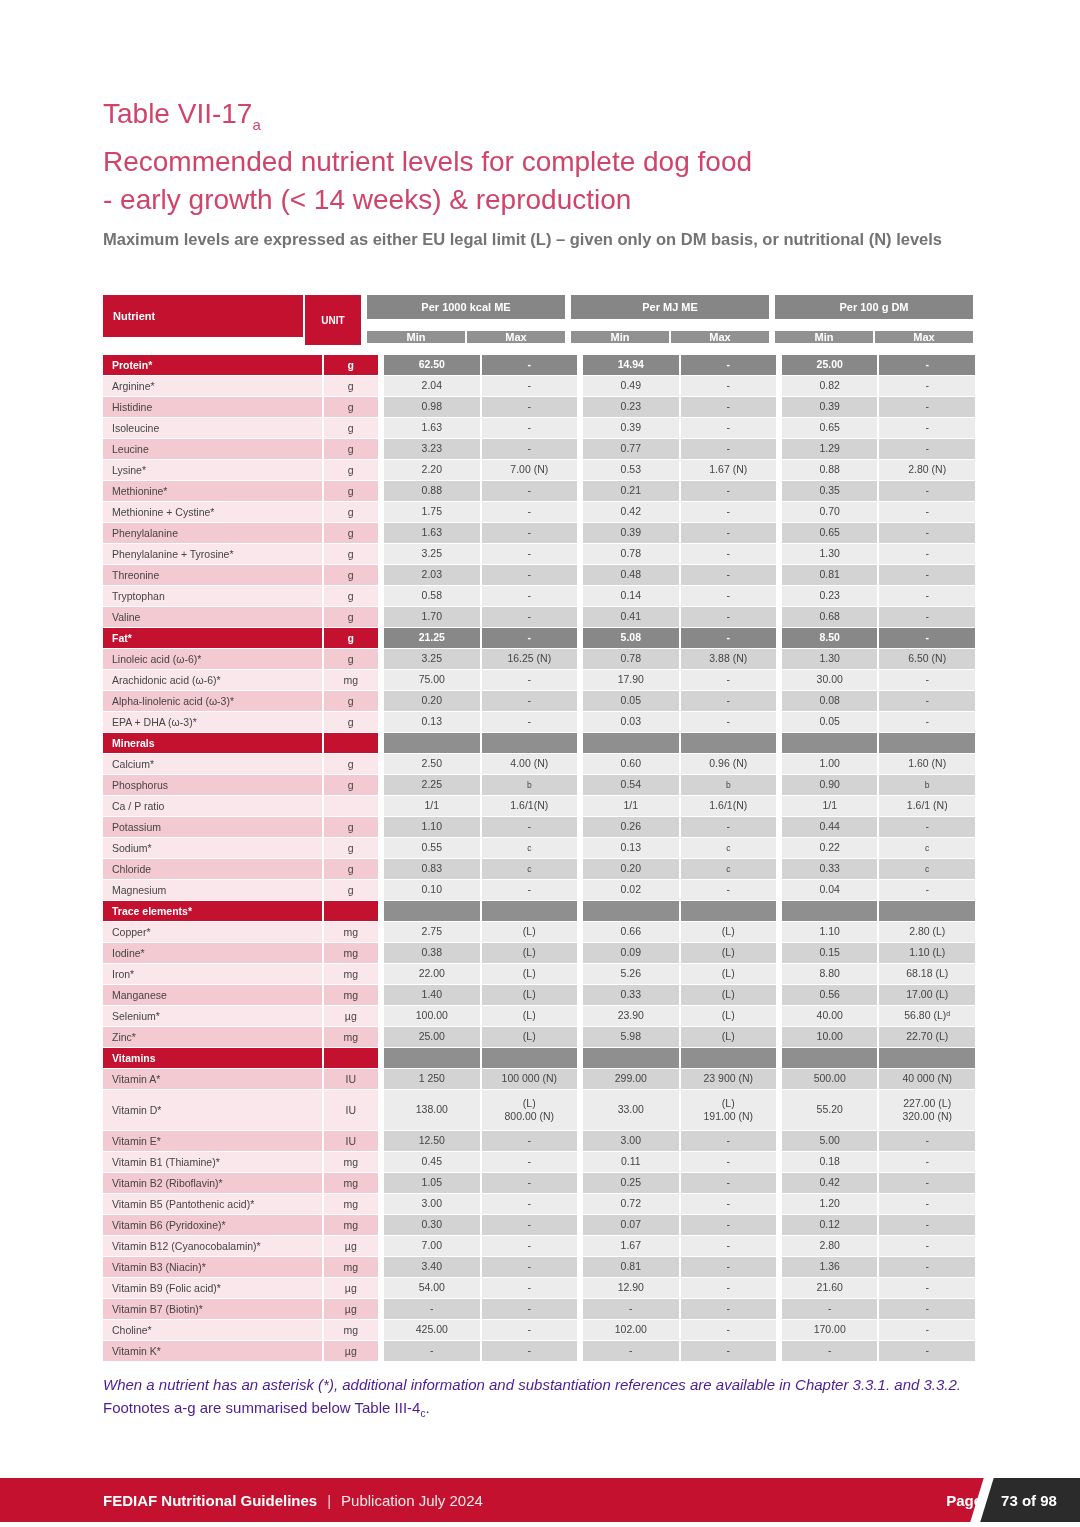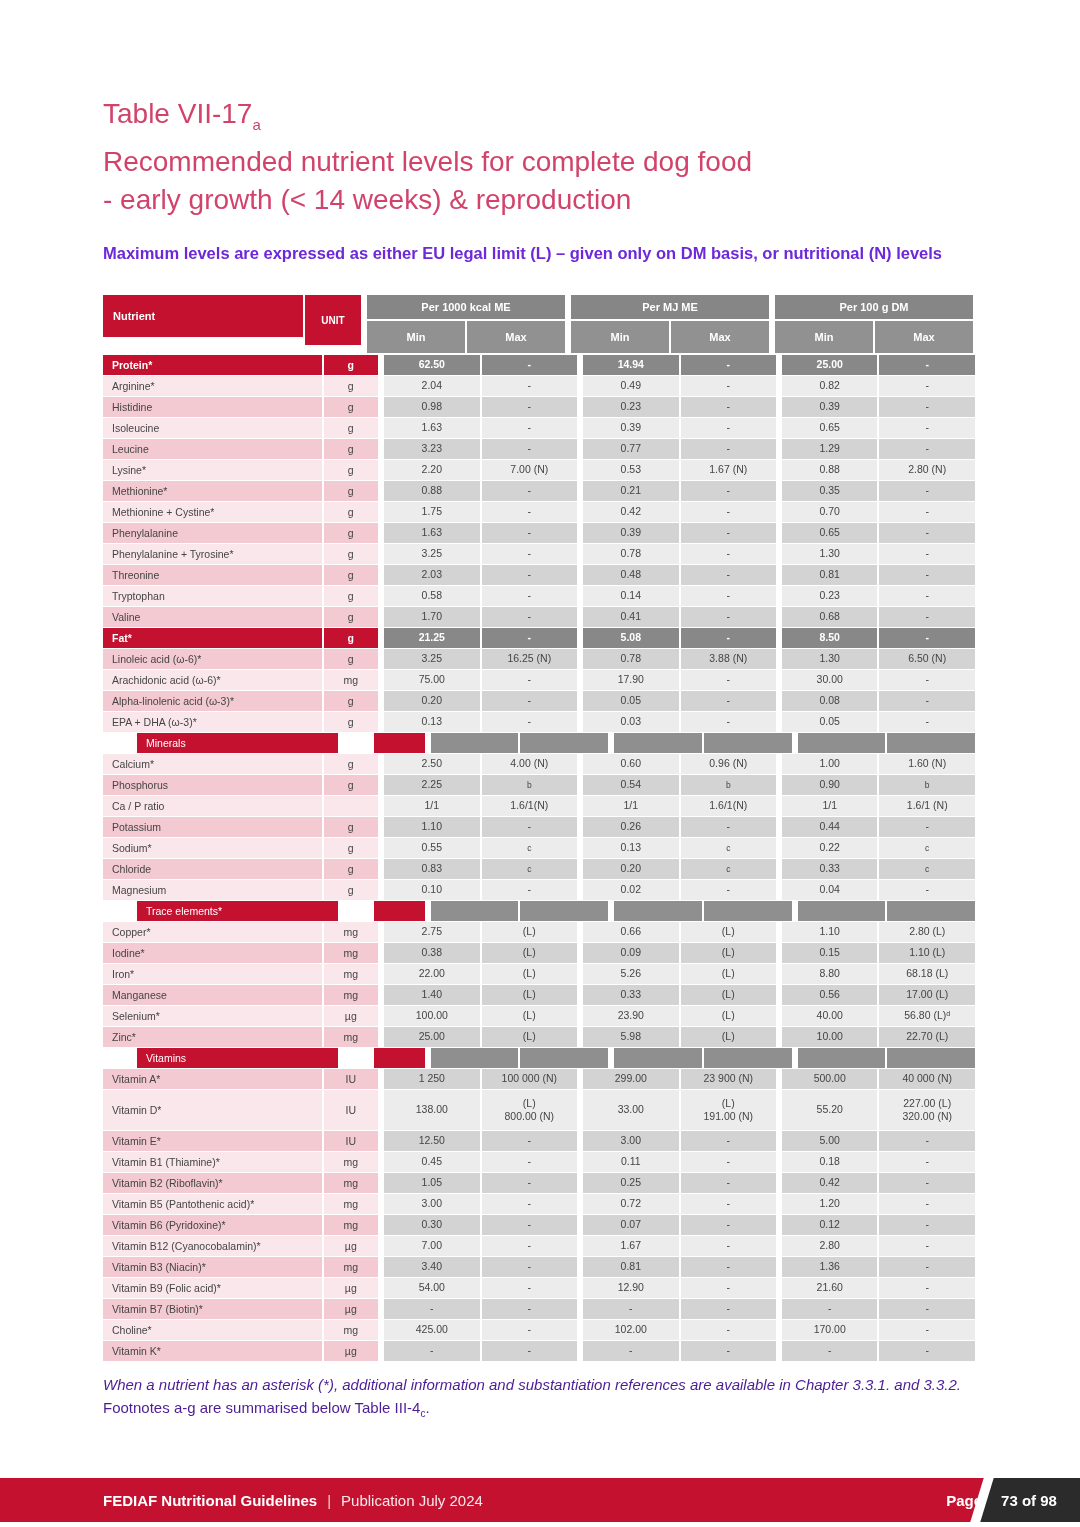--- a/index.html
+++ b/index.html
@@ -18,53 +18,53 @@
   body{font-family:"Liberation Sans","DejaVu Sans",sans-serif;background:#fff;}
   .page{position:relative;width:1080px;height:1527px;background:#fff;overflow:hidden;padding-left:40px;}
 
   
   .title{position:absolute;left:103px;top:96px;color:var(--title-pink);}
   .title .t1{font-size:28px;line-height:36px;}
   .title .t1 sub{font-size:15px;}
   .title .t2,.title .t3{font-size:28px;line-height:38px;}
 
   
-  .subtitle{position:absolute;left:103px;top:244px;width:890px;font-size:16.5px;font-weight:bold;color:#6d28d9;}
+  .subtitle{position:absolute;left:103px;top:230px;width:890px;font-size:16.5px;font-weight:bold;color:#737373;}
 
   
   .tablewrap{position:absolute;left:103px;top:295px;width:872px;}
   .thead{display:flex;margin-bottom:2px;}
   .h-nutrient{width:200px;height:42px;background:var(--red);color:#fff;font-size:11px;font-weight:bold;
     display:flex;align-items:center;padding-left:10px;box-sizing:border-box;}
   .h-unit{width:56px;height:50px;background:var(--red);color:#fff;font-size:10px;font-weight:bold;
     display:flex;align-items:center;justify-content:center;}
   .h-groupcol{width:198px;display:flex;flex-direction:column;}
   .h-group{height:24px;background:var(--gray-group);color:#fff;font-size:11px;font-weight:bold;
     display:flex;align-items:center;justify-content:center;margin-bottom:2px;}
-  .h-minmax{display:flex;height:32px;}
+  .h-minmax{display:flex;height:32px;align-items:center;}
   .h-min,.h-max{width:98px;background:var(--gray-minmax);color:#fff;font-size:11px;font-weight:bold;
     display:flex;align-items:center;justify-content:center;}
   .sp2{width:2px;flex:0 0 2px;}
   .sp6{width:6px;flex:0 0 6px;}
 
   .tbody .tr{display:flex;height:20px;margin-bottom:1px;}
   .tbody .tr.tall{height:40px;}
   .td{display:flex;align-items:center;justify-content:center;font-size:10.5px;color:#454545;box-sizing:border-box;}
   .td-label{width:224px;justify-content:flex-start;padding-left:9px;}
   .td-unit{width:56px;}
   .val{width:98px;text-align:center;white-space:pre-line;line-height:1.25;}
   .val.fn{font-size:8.5px;}
 
   .tr.light .td-label,.tr.light .td-unit{background:var(--pink-light);}
   .tr.light .val{background:var(--gray-light);}
   .tr.dark .td-label,.tr.dark .td-unit{background:var(--pink-dark);}
   .tr.dark .val{background:var(--gray-dark);}
   .tr.primary .td-label,.tr.primary .td-unit{background:var(--red);color:#fff;font-weight:bold;}
   .tr.primary .val{background:var(--gray-primary);color:#fff;font-weight:bold;}
-  .tr.section .td-label,.tr.section .td-unit{background:var(--red);color:#fff;font-weight:normal;margin-left:34px;}
+  .tr.section .td-label,.tr.section .td-unit{background:var(--red);color:#fff;font-weight:bold;}
   .tr.section .val{background:var(--gray-section);}
 
   
   .footnote{position:absolute;left:103px;top:1358px;width:878px;font-size:15px;line-height:1.55;color:#4c1d95;}
   .fn-italic{font-style:italic;}
   .footnote sub{font-size:10px;}
 
   
   .footer{position:absolute;left:0;top:1478px;width:1080px;height:44px;background:var(--red);overflow:hidden;}
   .footer-left{position:absolute;left:103px;top:0;height:44px;display:flex;align-items:center;color:#fff;font-size:15px;}

